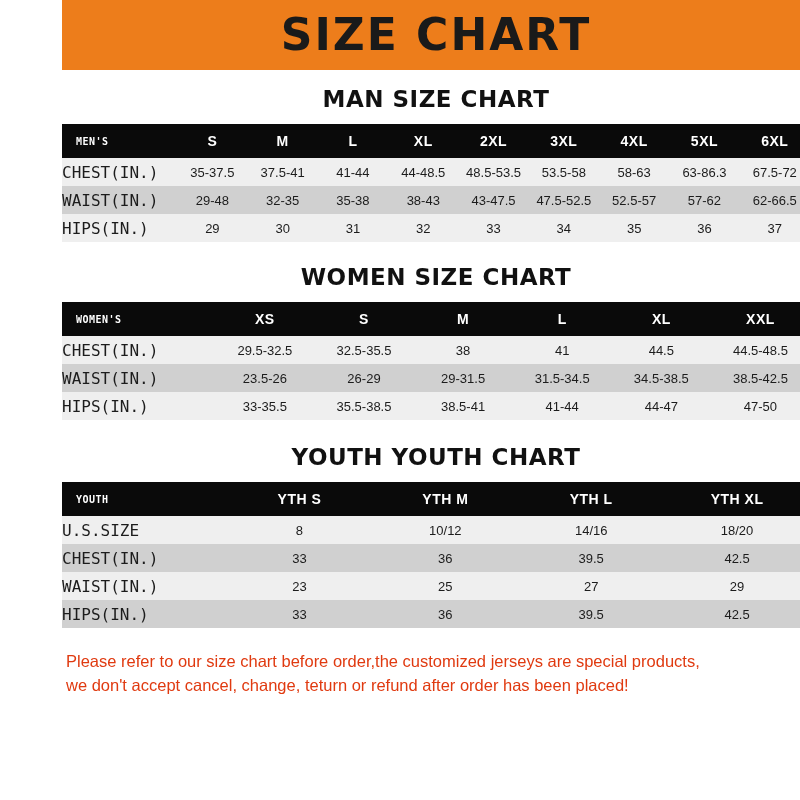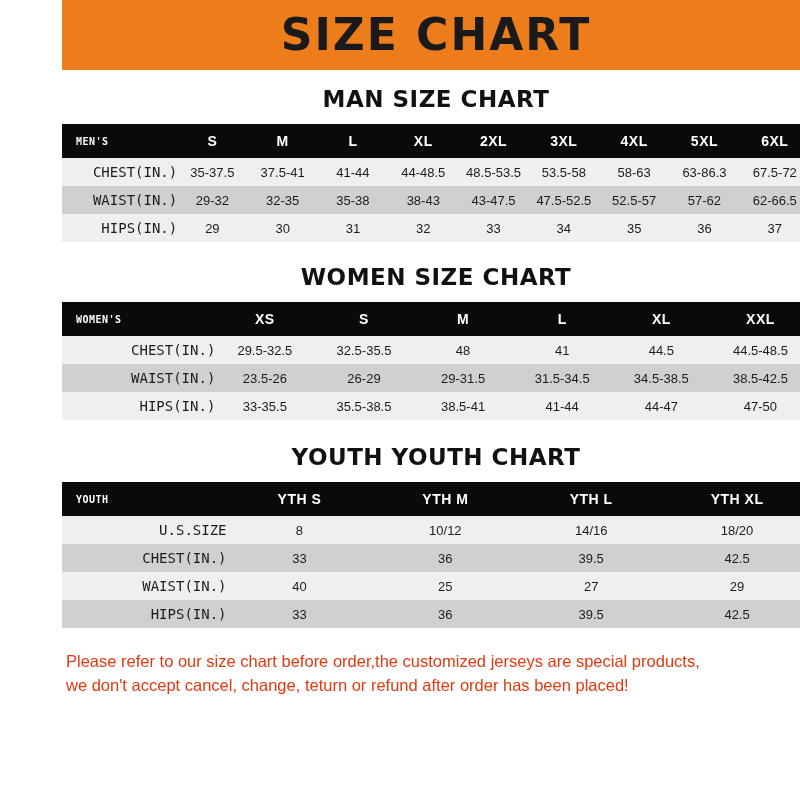--- a/index.html
+++ b/index.html
@@ -95,23 +95,23 @@
   }
   table.sizetable tbody td {
     height: 28px;
     font-size: 13px;
     color: #1c1c1c;
   }
   table.sizetable tbody tr.row-light td { background: #efefef; }
   table.sizetable tbody tr.row-dark td { background: #d0d0d0; }
   table.sizetable tbody td.label-col {
     font-family: "DejaVu Sans Mono", monospace;
-    font-size: 14px;
+    font-size: 16px;
     letter-spacing: 0px;
-    text-align: right;
+    text-align: left;
   }
 
   
   .men col.c0 { width: 17%; }
   .men col.cx { width: 10.375%; }
 
   
   .women col.c0 { width: 20.5%; }
   .women col.cx { width: 13.25%; }
 
@@ -178,21 +178,21 @@
           <td>41-44</td>
           <td>44-48.5</td>
           <td>48.5-53.5</td>
           <td>53.5-58</td>
           <td>58-63</td>
           <td>63-86.3</td>
           <td>67.5-72</td>
         </tr>
         <tr class="row-dark">
           <td class="label-col">WAIST(IN.)</td>
-          <td>29-32</td>
+          <td>29-48</td>
           <td>32-35</td>
           <td>35-38</td>
           <td>38-43</td>
           <td>43-47.5</td>
           <td>47.5-52.5</td>
           <td>52.5-57</td>
           <td>57-62</td>
           <td>62-66.5</td>
         </tr>
         <tr class="row-light">
@@ -230,21 +230,21 @@
           <th>L</th>
           <th>XL</th>
           <th>XXL</th>
         </tr>
       </thead>
       <tbody>
         <tr class="row-light">
           <td class="label-col">CHEST(IN.)</td>
           <td>29.5-32.5</td>
           <td>32.5-35.5</td>
-          <td>48</td>
+          <td>38</td>
           <td>41</td>
           <td>44.5</td>
           <td>44.5-48.5</td>
         </tr>
         <tr class="row-dark">
           <td class="label-col">WAIST(IN.)</td>
           <td>23.5-26</td>
           <td>26-29</td>
           <td>29-31.5</td>
           <td>31.5-34.5</td>
@@ -291,21 +291,21 @@
         </tr>
         <tr class="row-dark">
           <td class="label-col">CHEST(IN.)</td>
           <td>33</td>
           <td>36</td>
           <td>39.5</td>
           <td>42.5</td>
         </tr>
         <tr class="row-light">
           <td class="label-col">WAIST(IN.)</td>
-          <td>40</td>
+          <td>23</td>
           <td>25</td>
           <td>27</td>
           <td>29</td>
         </tr>
         <tr class="row-dark">
           <td class="label-col">HIPS(IN.)</td>
           <td>33</td>
           <td>36</td>
           <td>39.5</td>
           <td>42.5</td>

